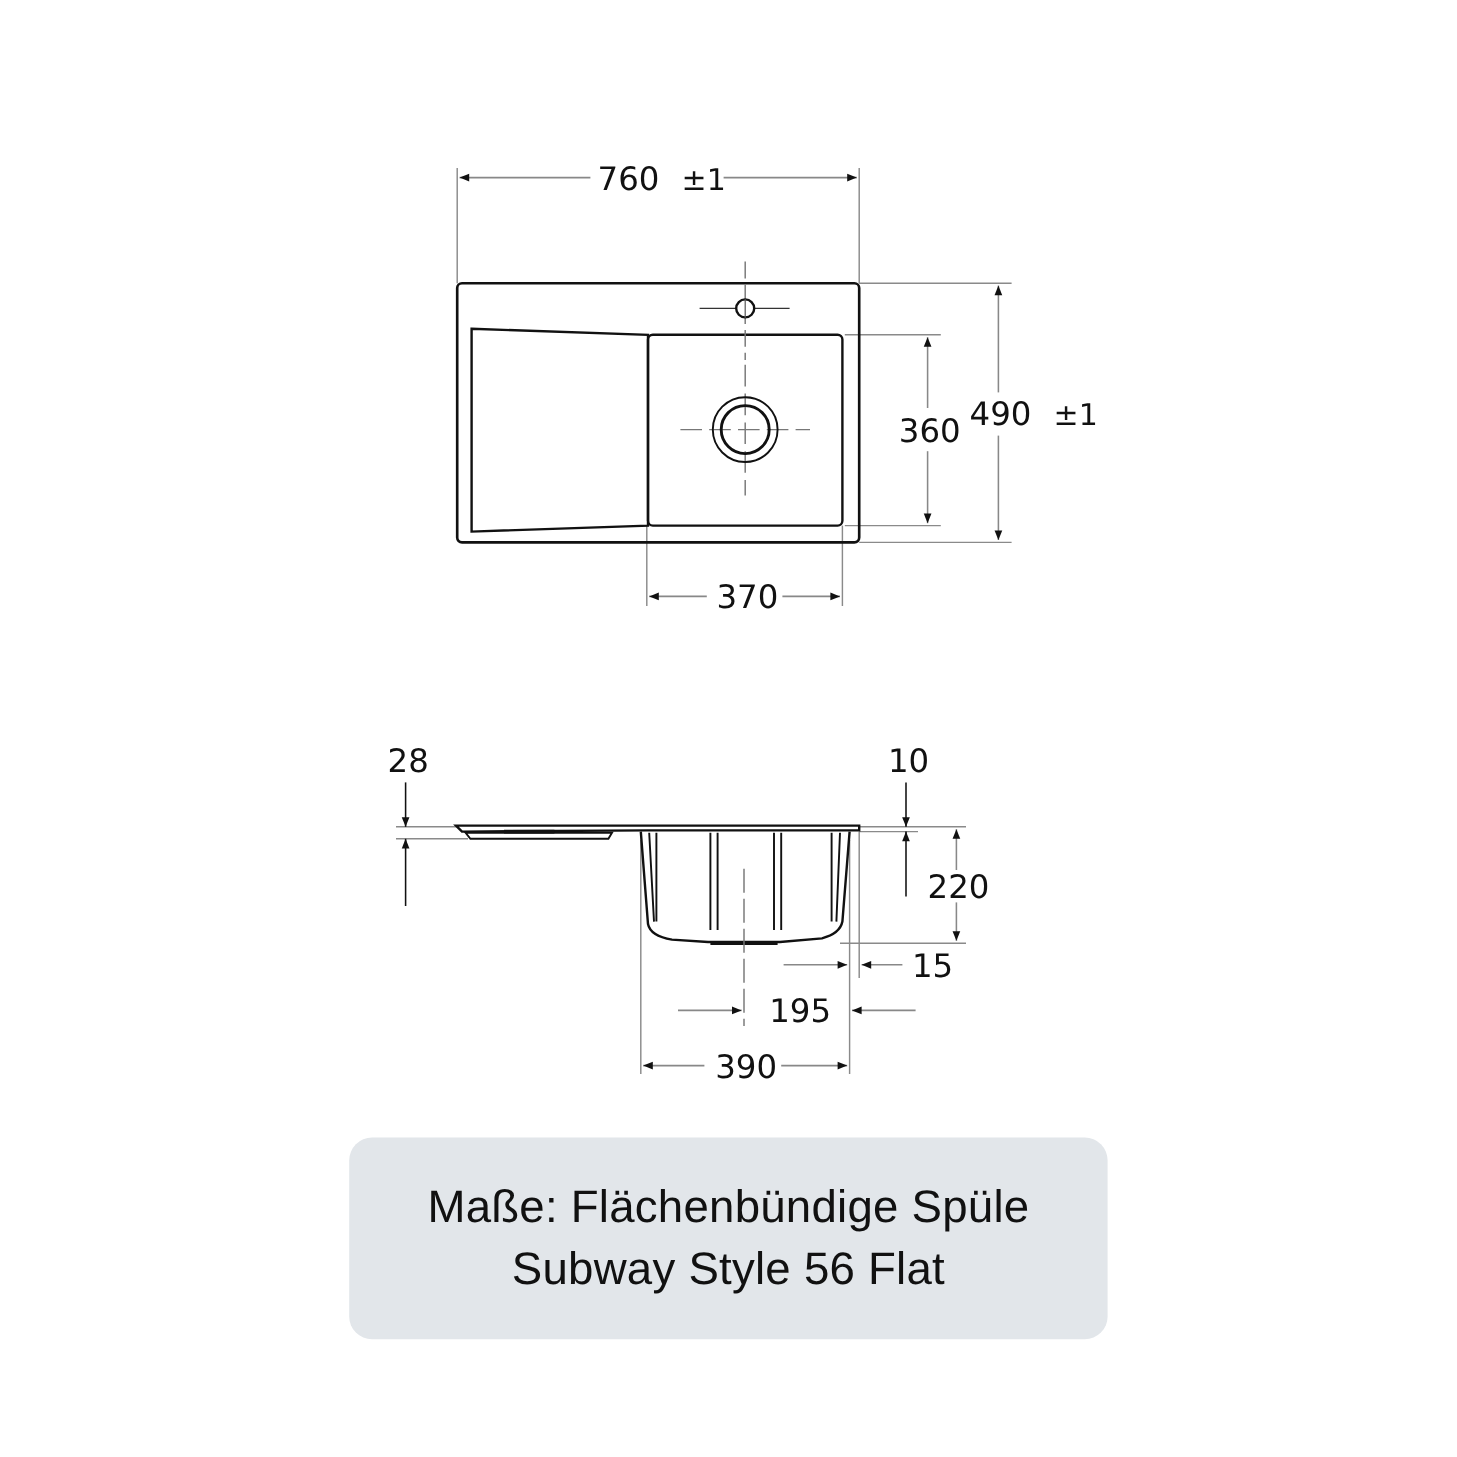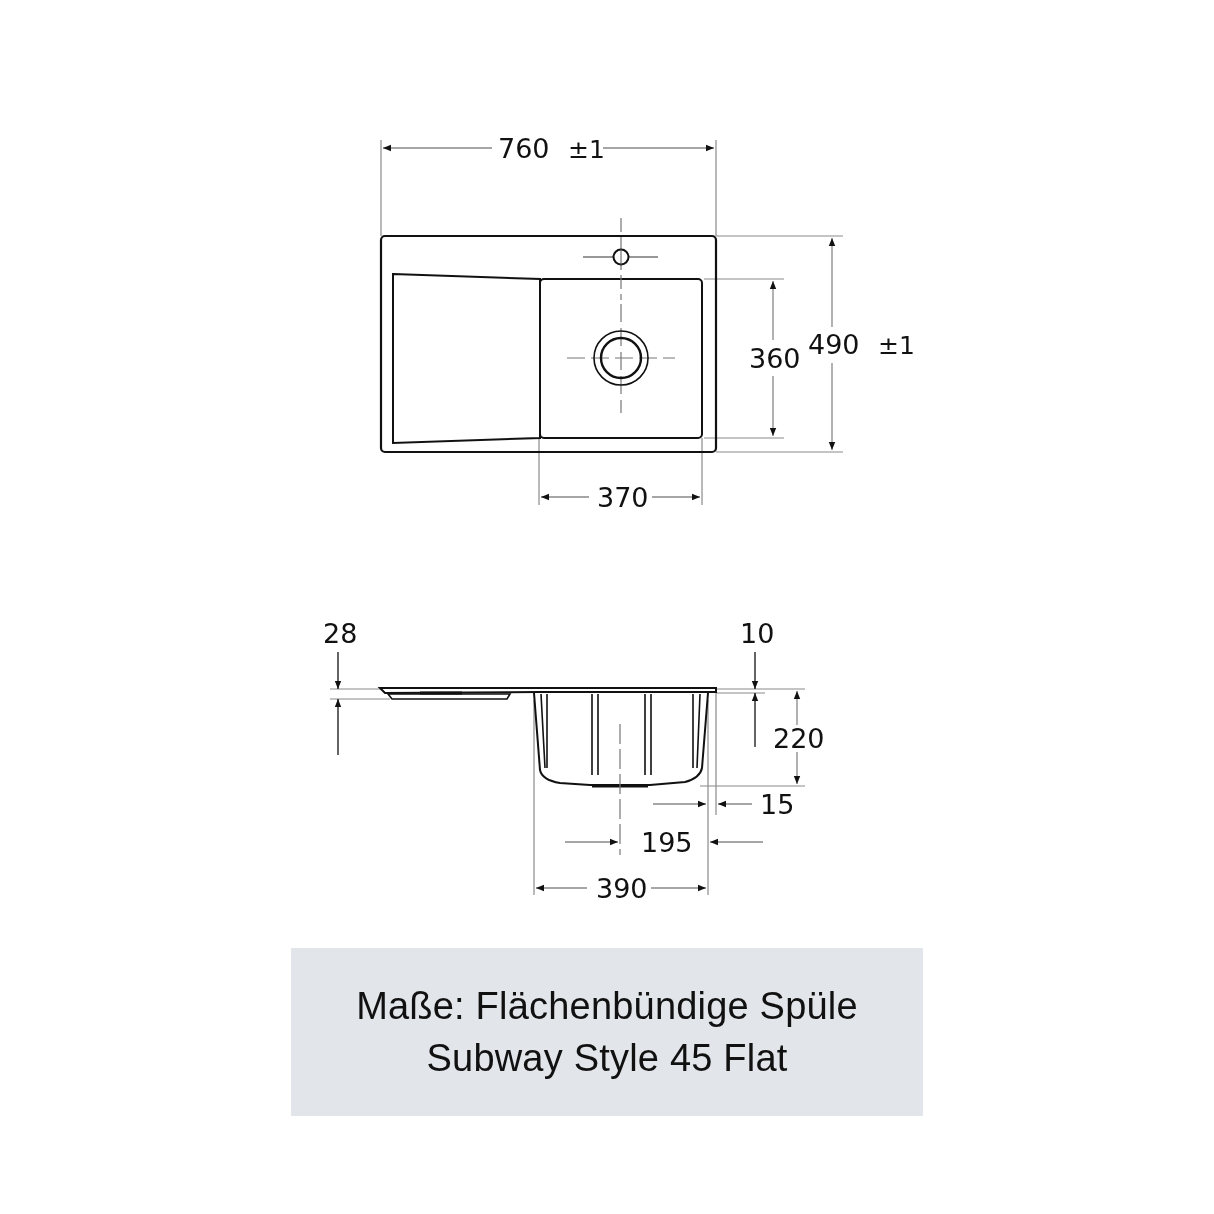--- a/index.html
+++ b/index.html
@@ -2,21 +2,21 @@
 <html><head>
   <meta charset="utf-8">
   <style>
     html, body { margin: 0; padding: 0; background: #ffffff; }
     body { width: 1214px; height: 1214px; position: relative; overflow: hidden; }
     #drawing { position: absolute; left: 0; top: 0; width: 1214px; height: 940px; }
     .dim-text { font-family: "DejaVu Sans", sans-serif; font-size: 27px; fill: #111111; }
     .tol-text { font-family: "DejaVu Sans", sans-serif; font-size: 25px; fill: #111111; }
     .caption {
       position: absolute; left: 291px; top: 948px; width: 632px; height: 168px;
-      background: #e2e6ea; border-radius: 1px;
+      background: #e2e6ea; border-radius: 19px;
       display: flex; flex-direction: column; align-items: center; justify-content: center;
       font-family: "Liberation Sans", sans-serif; color: #111111;
     }
     .caption .line { font-size: 38px; line-height: 52px; letter-spacing: 0.2px; }
   </style>
 </head>
 <body>
 
 <svg id="drawing" viewBox="0 0 1214 940" xmlns="http://www.w3.org/2000/svg">
   <defs>
@@ -146,14 +146,14 @@
     <g>
       <line x1="536" y1="888" x2="587" y2="888" stroke="#888" stroke-width="1.3" marker-start="url(#arr)"></line>
       <line x1="651" y1="888" x2="706" y2="888" stroke="#888" stroke-width="1.3" marker-end="url(#arr)"></line>
       <text class="dim-text" x="596" y="898">390</text>
     </g>
   </g>
 </svg>
 
 <div class="caption">
   <div class="line">Maße: Flächenbündige Spüle</div>
-  <div class="line">Subway Style 45 Flat</div>
+  <div class="line">Subway Style 56 Flat</div>
 </div>
 
 </body></html>

